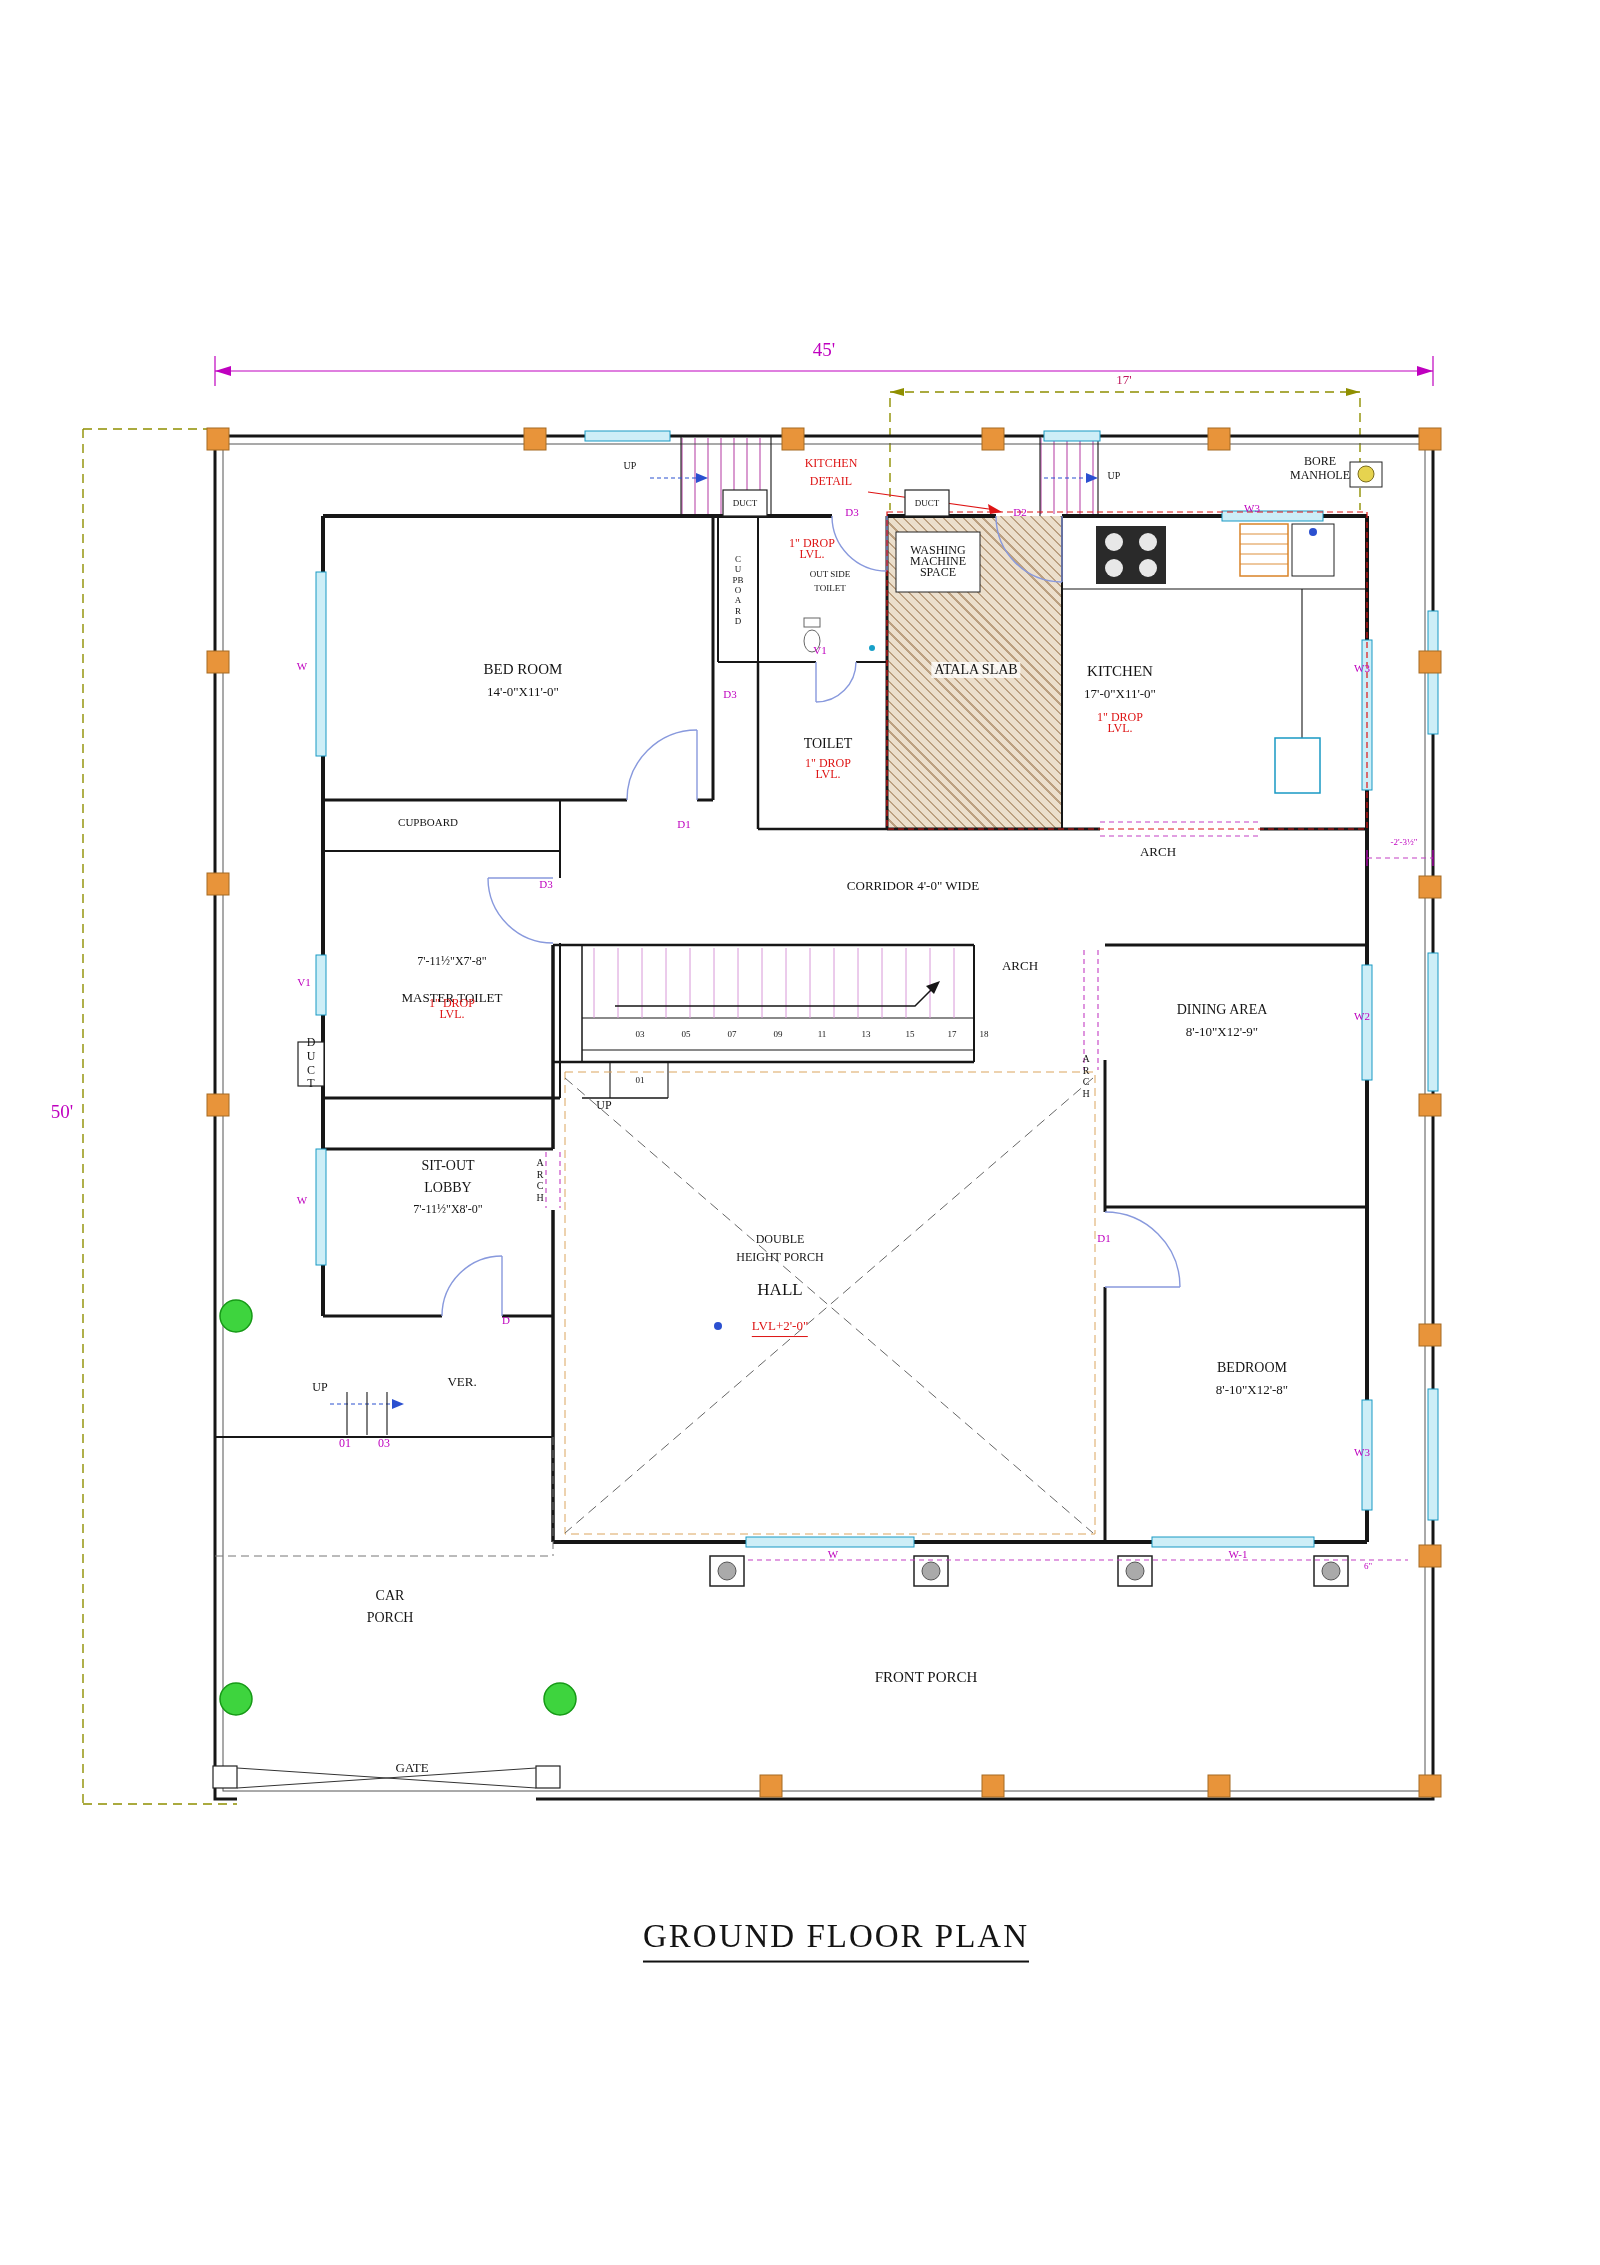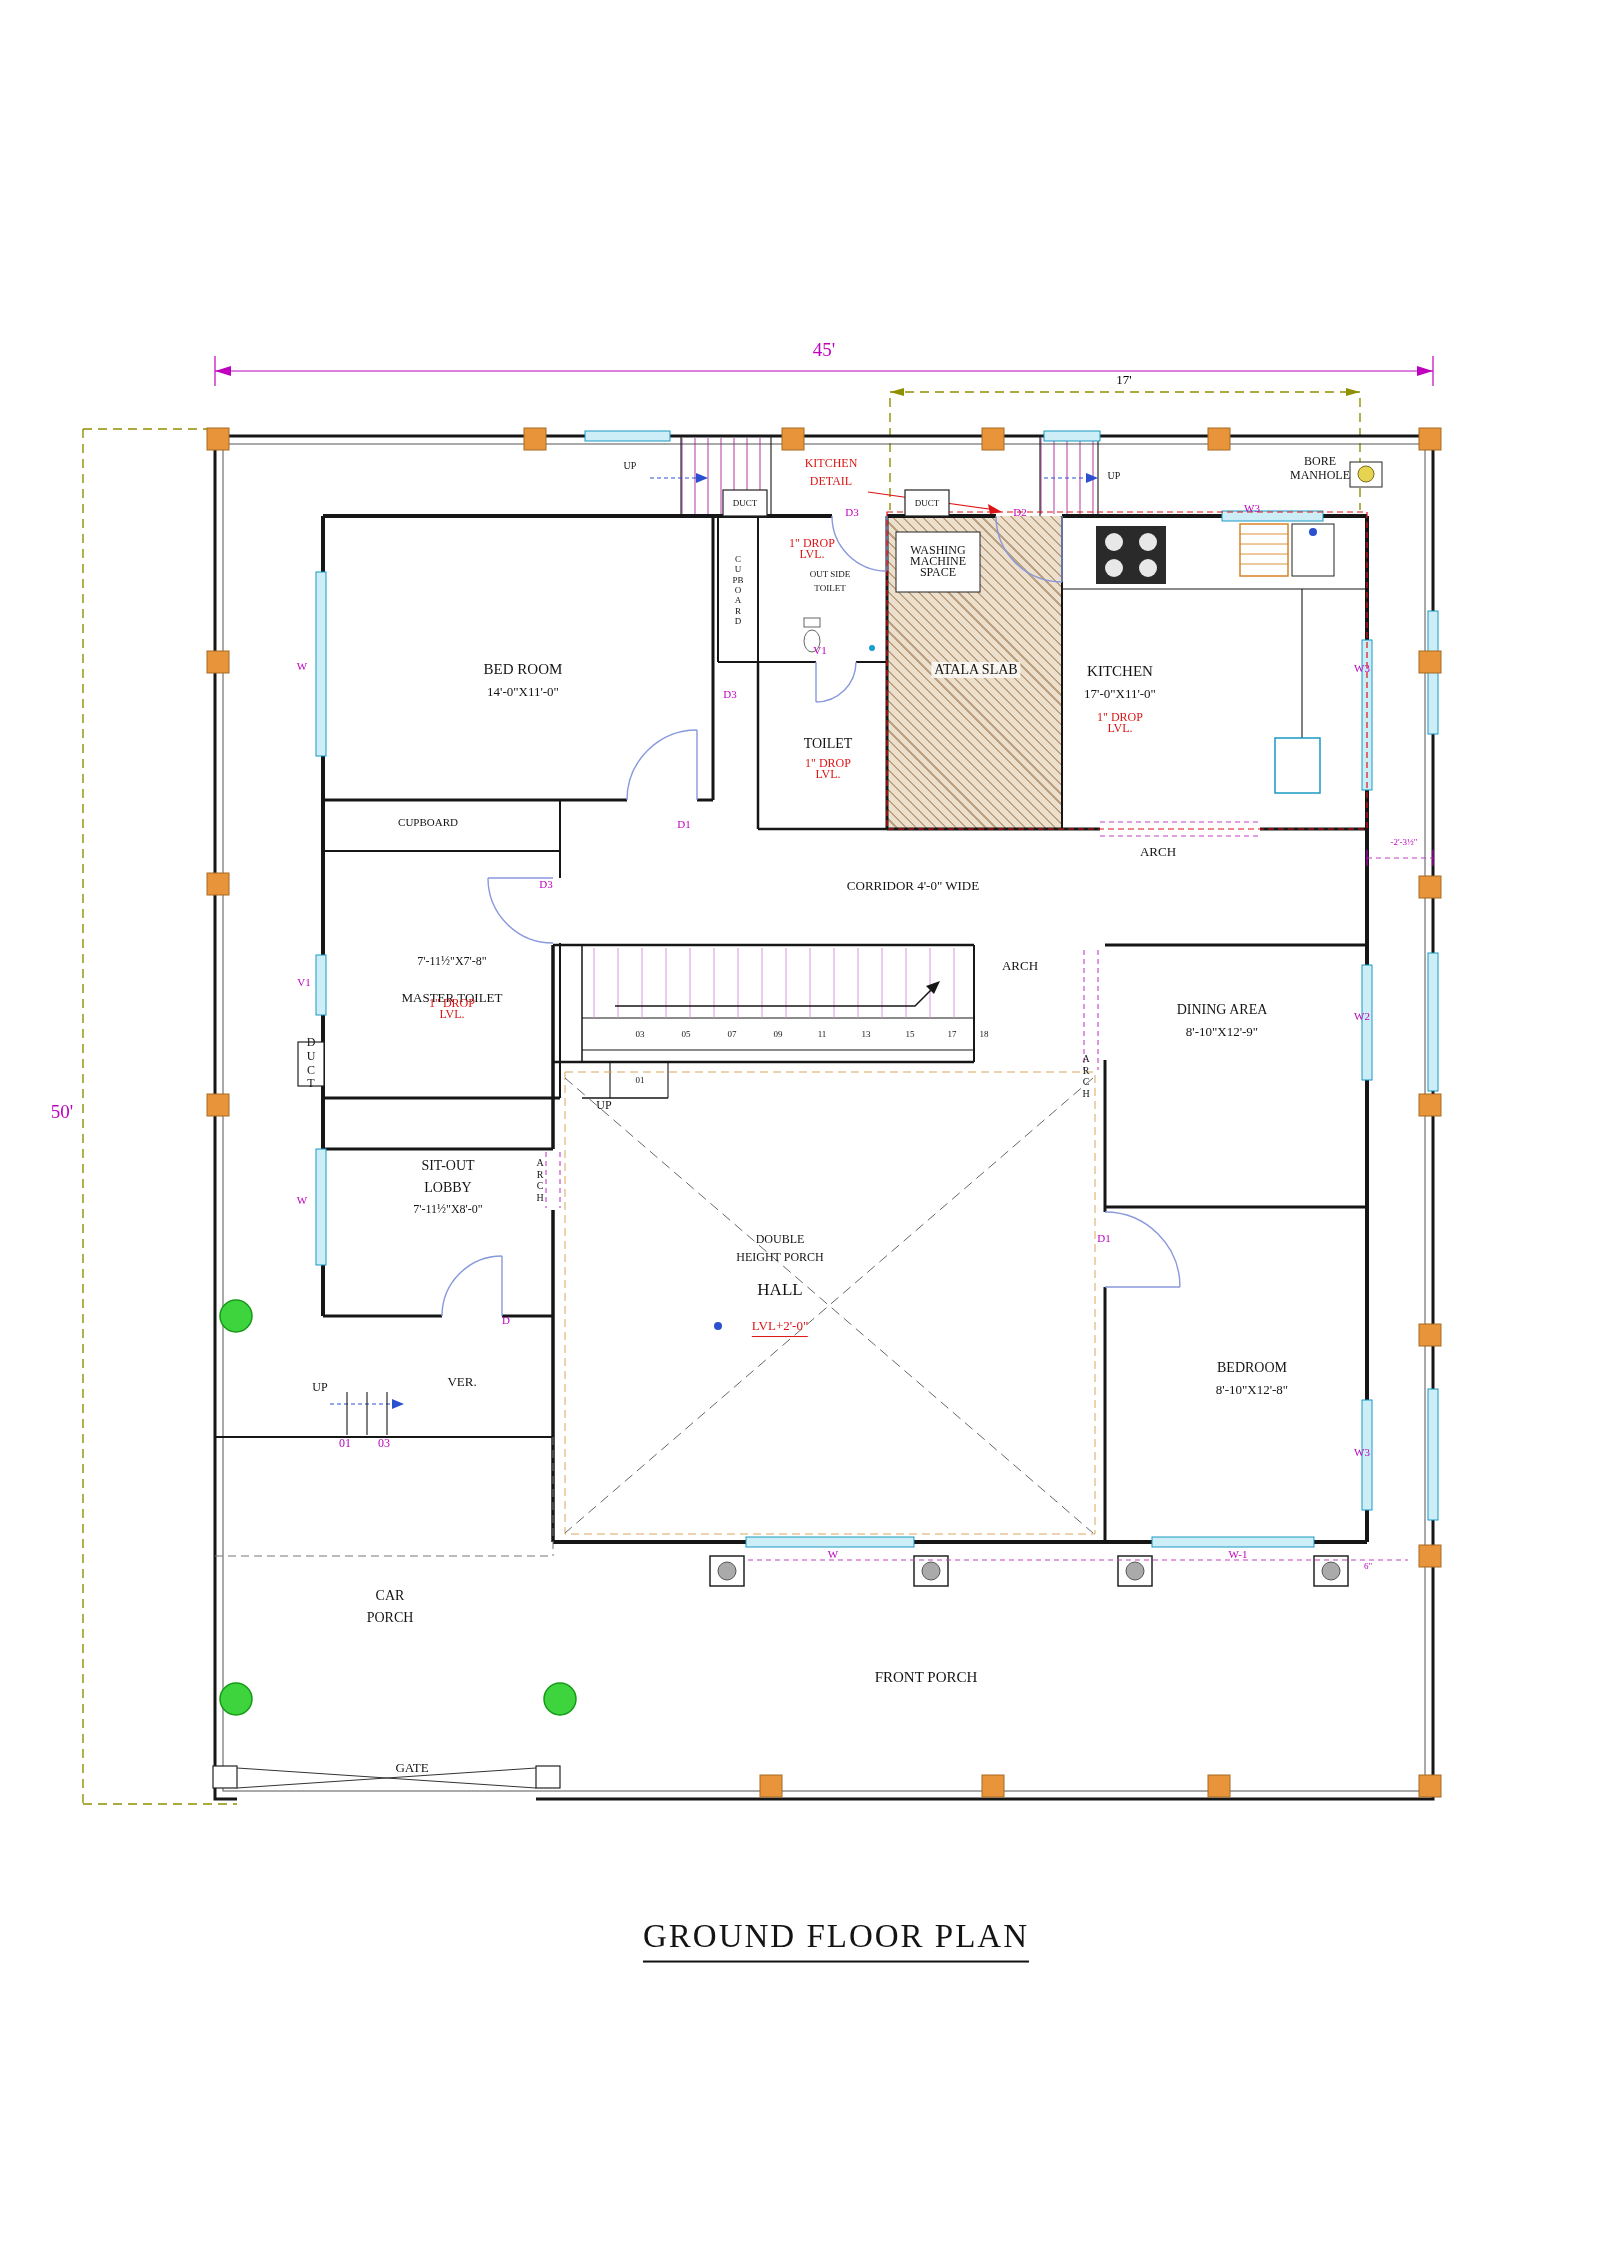--- a/index.html
+++ b/index.html
@@ -7,21 +7,21 @@
          font-family:"Liberation Serif",serif;}
   .sheet svg{position:absolute;left:0;top:0;z-index:2;}
   .hatch{position:absolute;z-index:1;}
   .hatch-atala{background:repeating-linear-gradient(45deg,rgba(148,108,66,.55) 0 1.5px,transparent 1.5px 7px),#ecdfcc;}
   .hatch-v{background:repeating-linear-gradient(90deg,#d99bd0 0 1.5px,transparent 1.5px 13px);}
   .lbl{position:absolute;z-index:3;transform:translate(-50%,-50%);white-space:nowrap;
        color:#141414;text-align:center;line-height:1.15;}
   .f7{font-size:12px}.f8{font-size:9px}.f9{font-size:10px}.f10{font-size:11px}
   .f11{font-size:12px}.f12{font-size:13px}.f13{font-size:14px}.f14{font-size:15px}
   .f16{font-size:17px}.f22{font-size:19px}.f32{font-size:33px}
-  .mag{color:#bf00bf}.red{color:#de1414}.olv{color:#000000}
+  .mag{color:#bf00bf}.red{color:#de1414}.olv{color:#be185d}
   .stack{white-space:normal;word-break:break-all;width:12px}
   .stack.n10{width:11px}.stack.n8{width:9px}
   .u{border-bottom:1.5px solid currentColor;padding-bottom:2px}
   .title{letter-spacing:2px;border-bottom:2px solid #111;padding-bottom:5px}
   .bg{background:rgba(255,255,255,.78);padding:0 3px}
   
   .w4{stroke:#161616;stroke-width:4}.w35{stroke:#161616;stroke-width:3.5}
   .w3{stroke:#161616;stroke-width:3}.w25{stroke:#161616;stroke-width:2.5}
   .w2{stroke:#161616;stroke-width:2}.w15{stroke:#161616;stroke-width:1.5}
   .w1{stroke:#161616;stroke-width:1.1}

